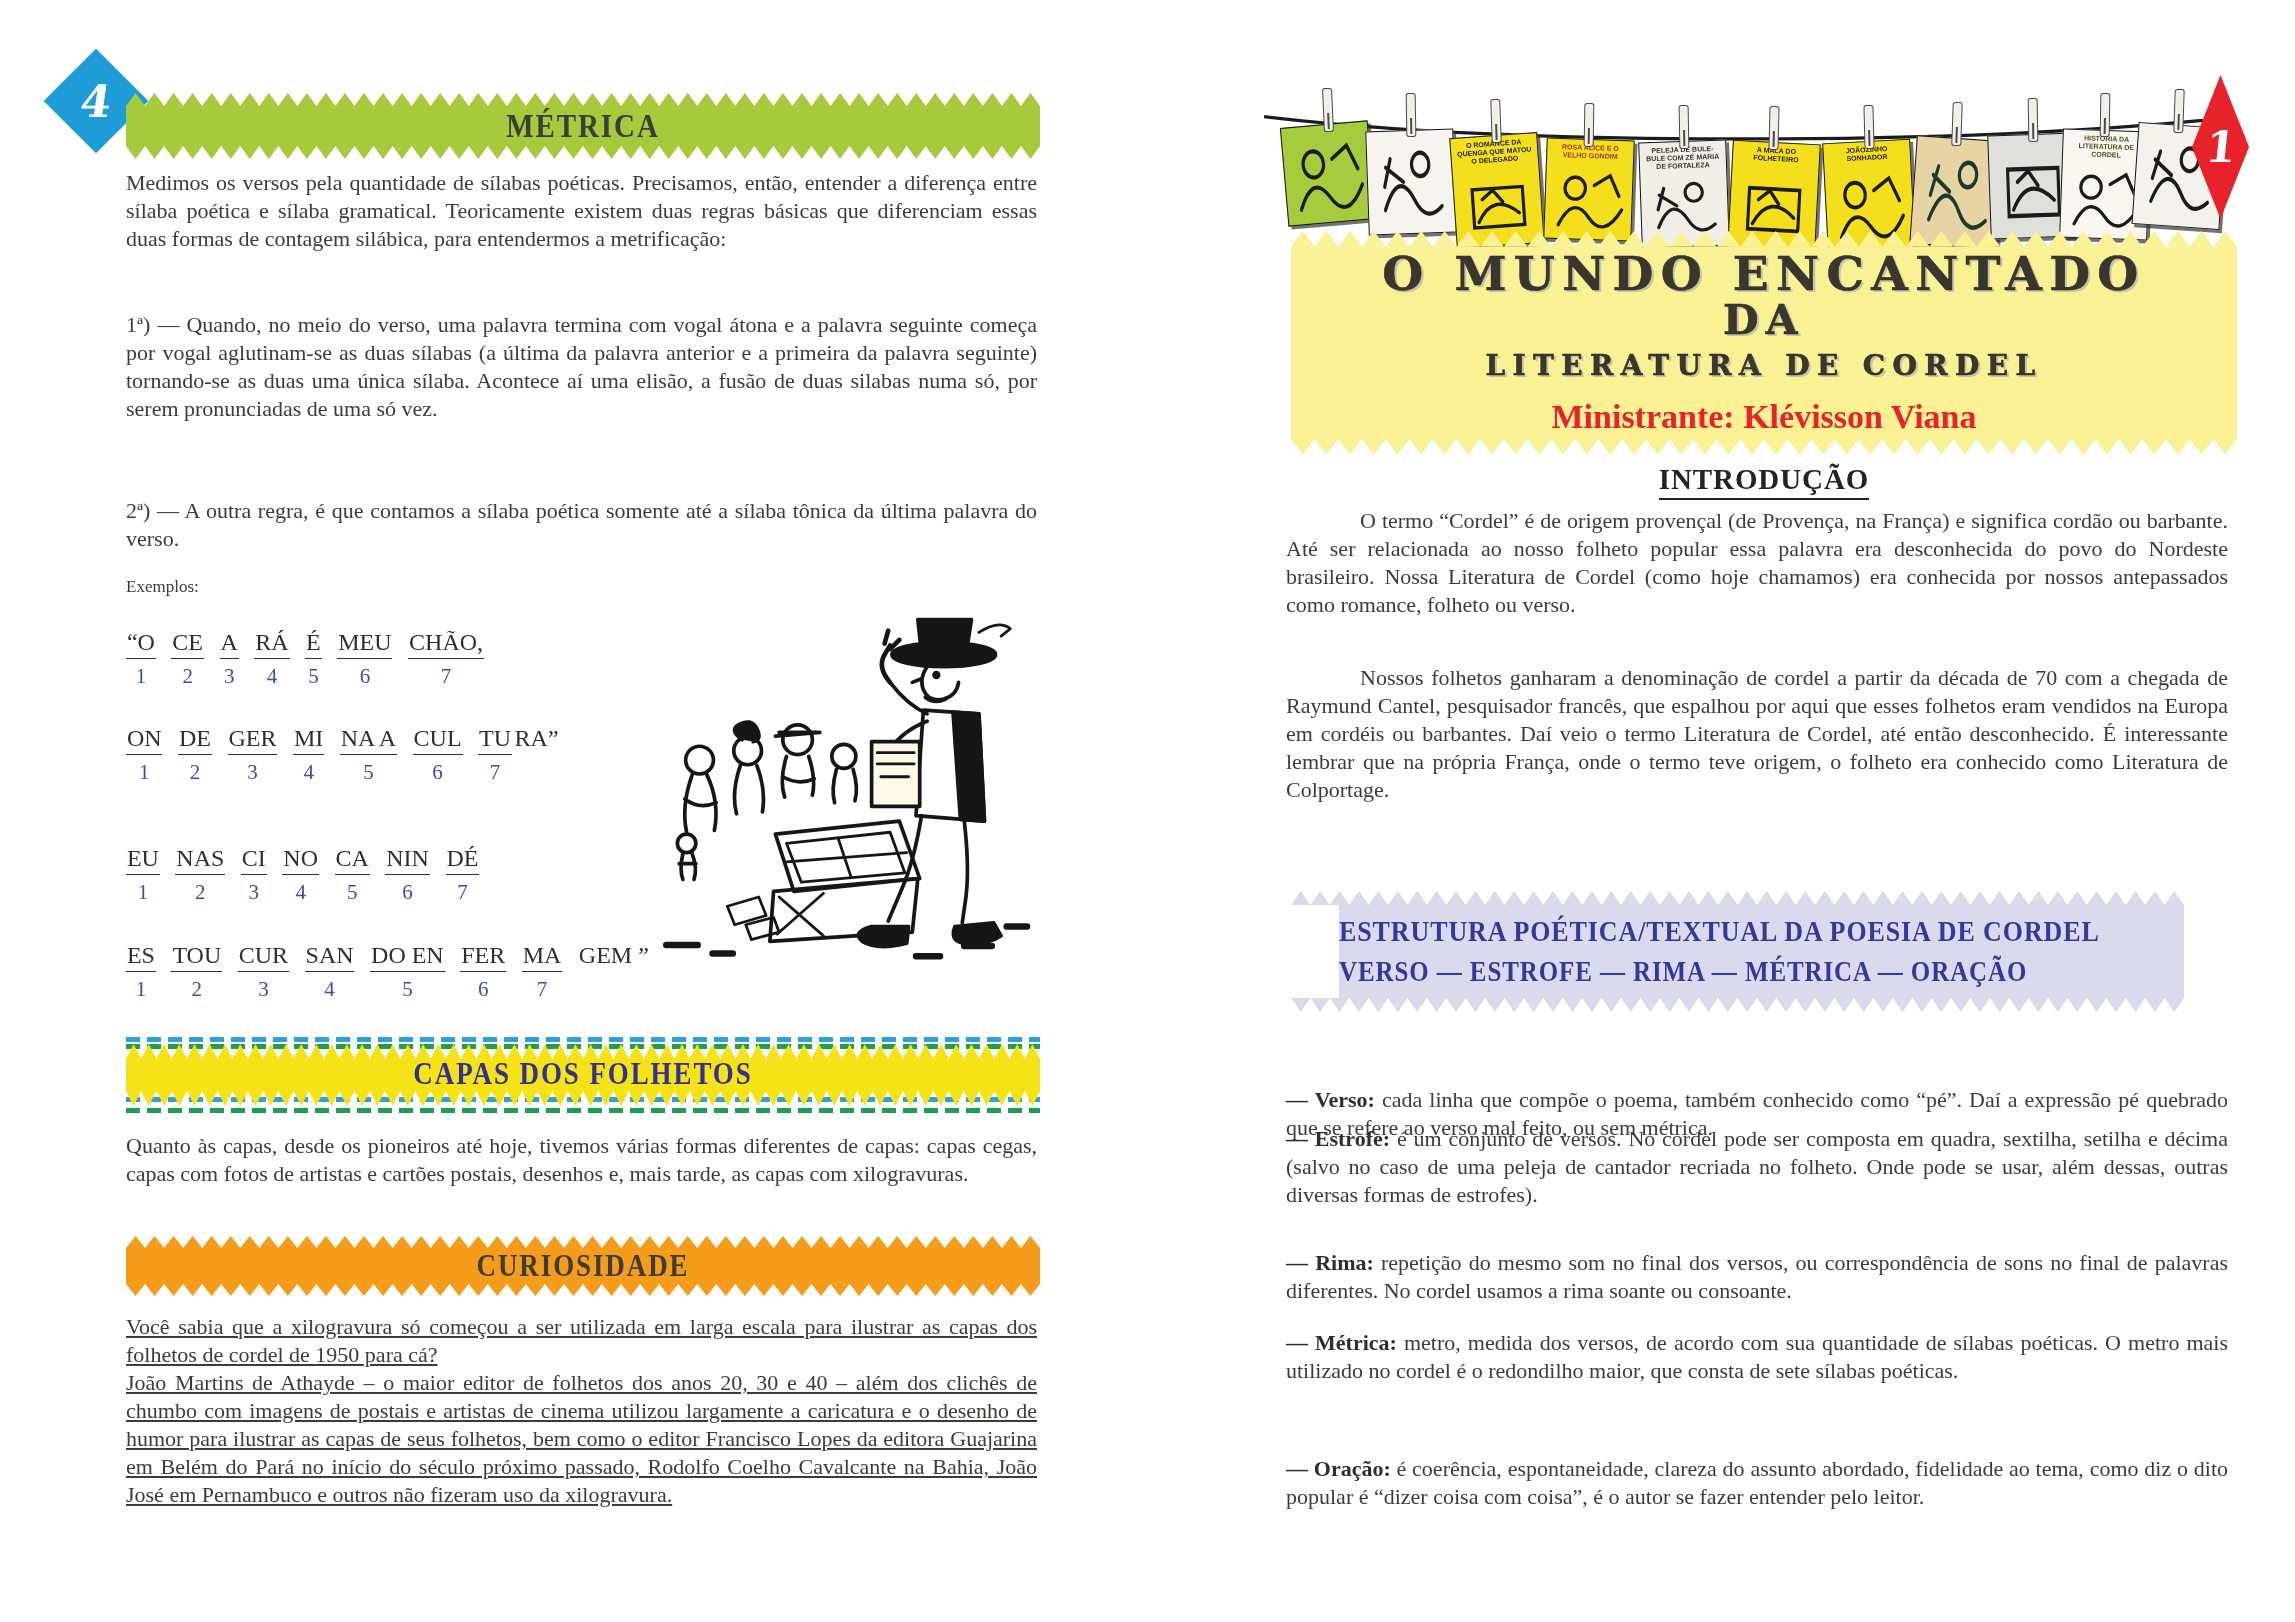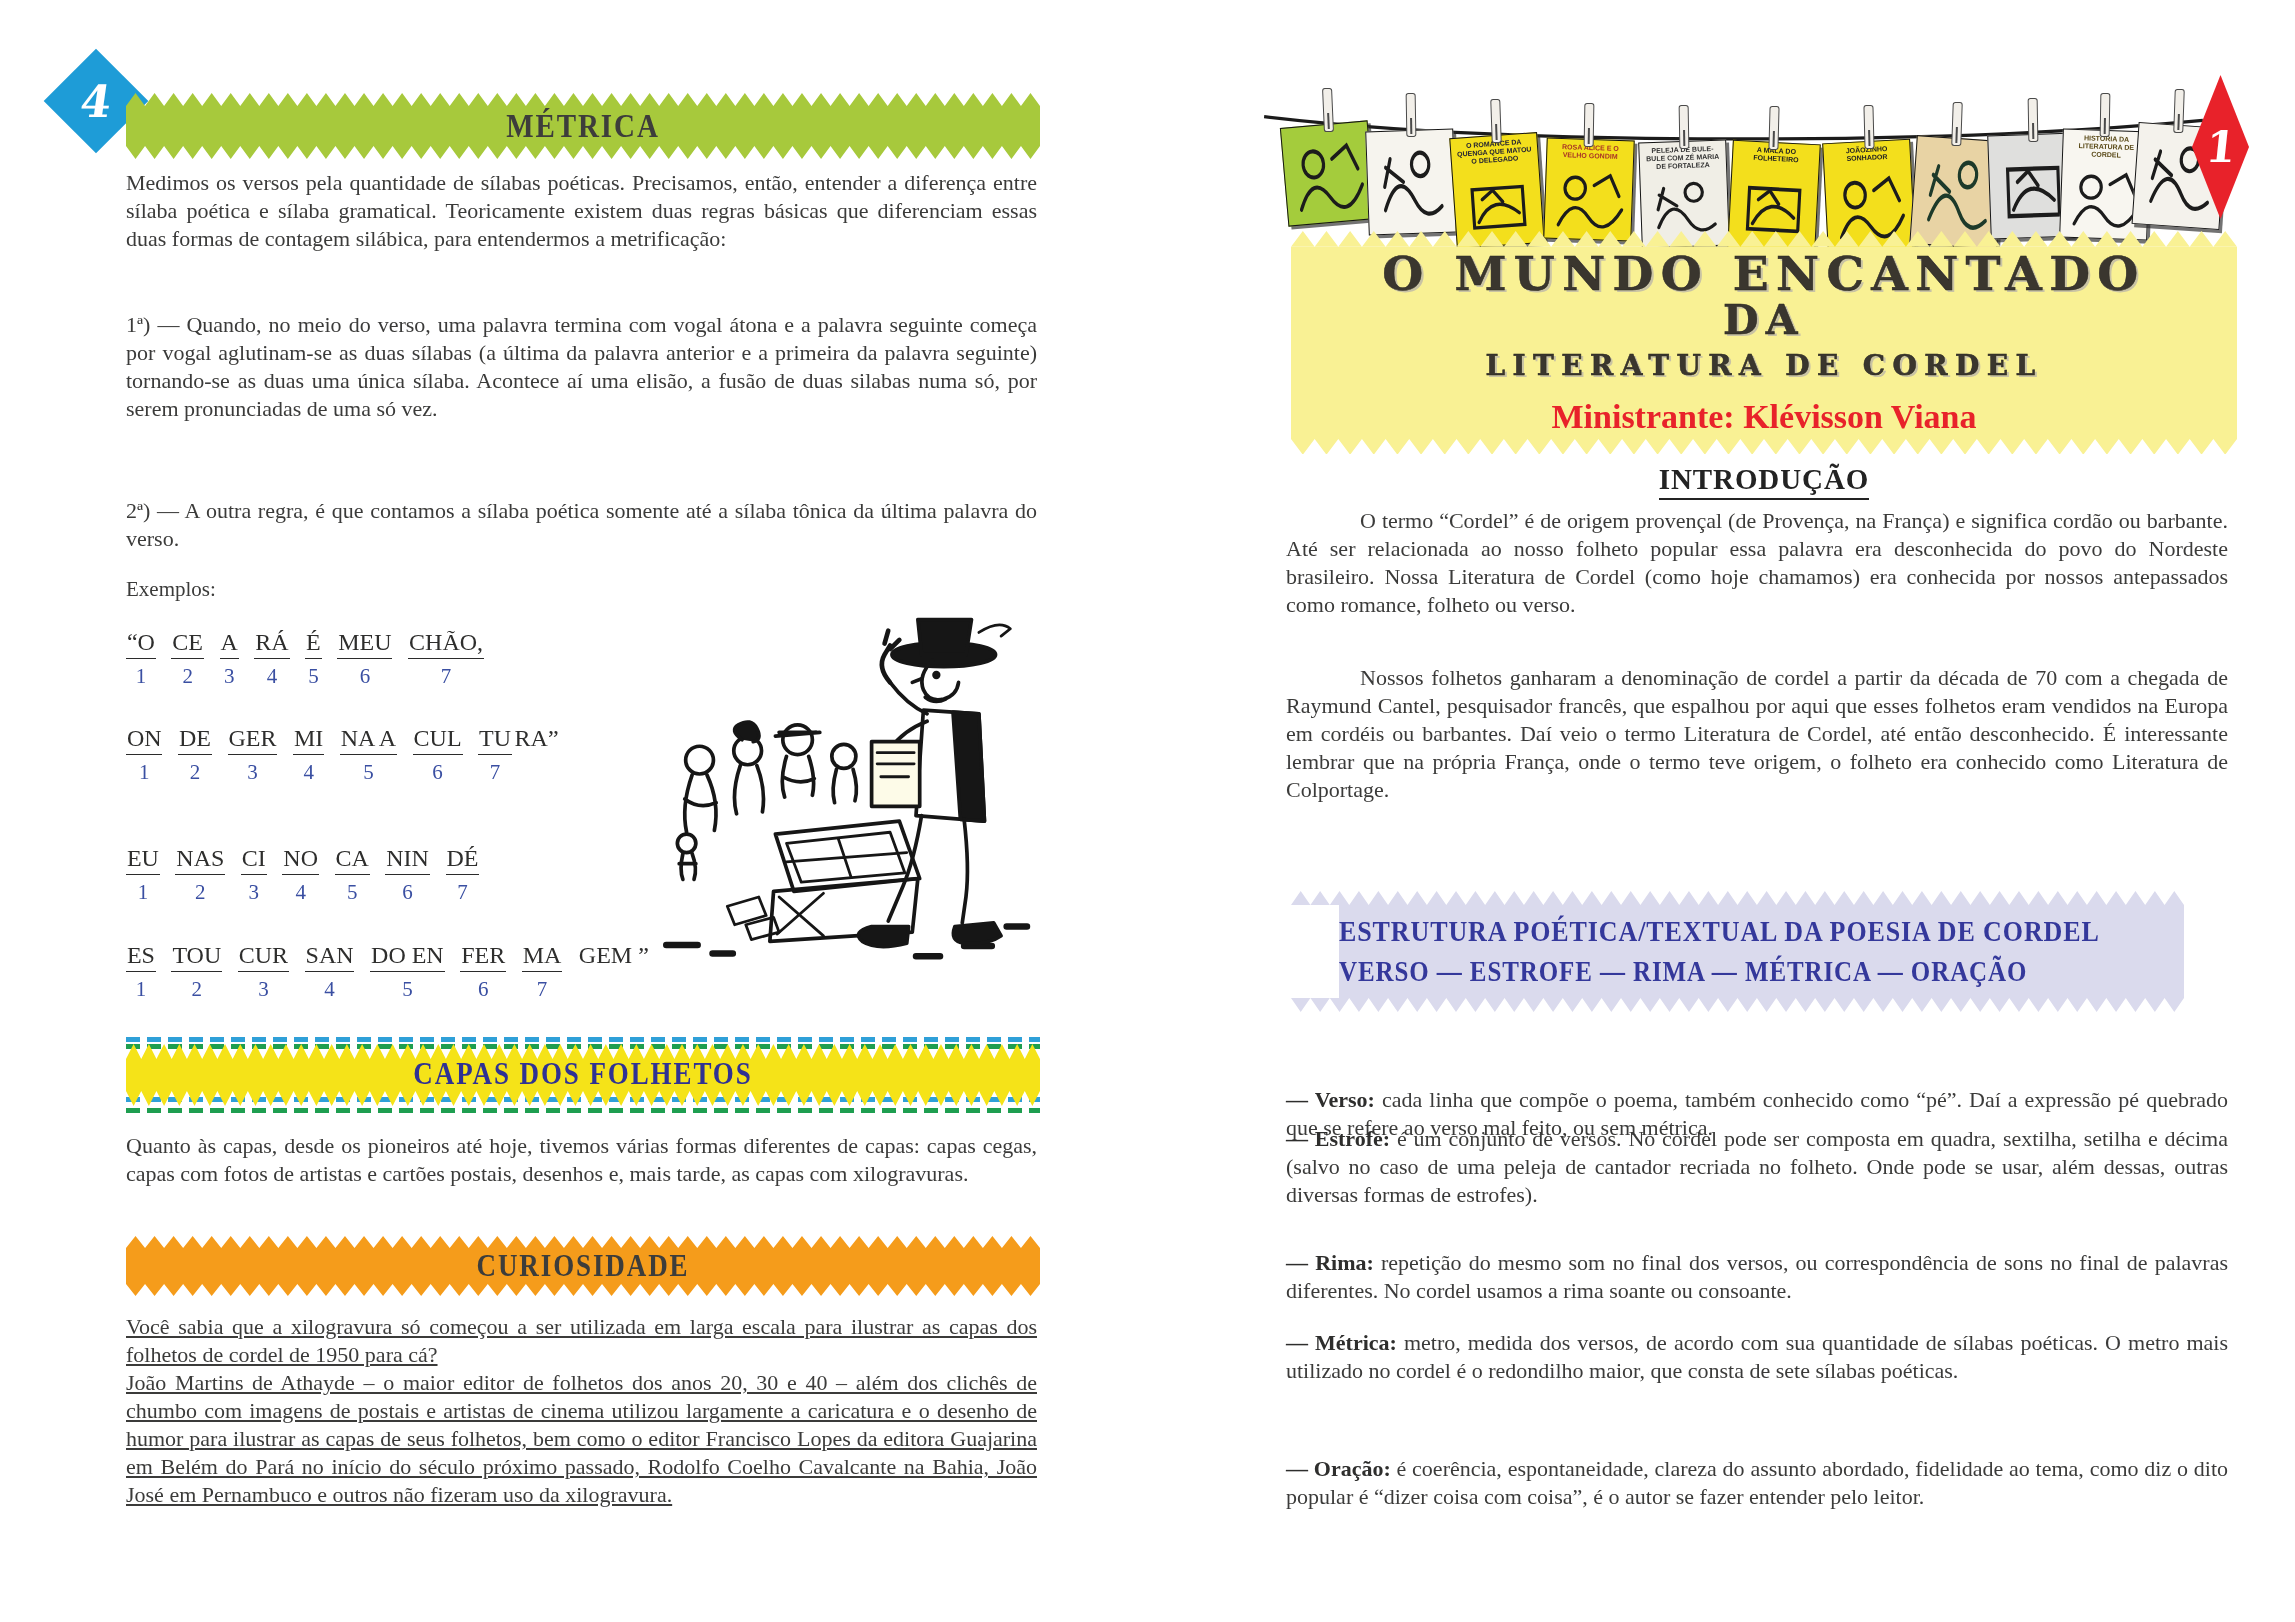--- a/index.html
+++ b/index.html
@@ -61,21 +61,21 @@
         </svg>
       </div>
   </div>
 
   <div class="abs para" style="left:126px;top:169px;width:911px;">Medimos os versos pela quantidade de sílabas poéticas. Precisamos, então, entender a diferença entre sílaba poética e sílaba gramatical. Teoricamente existem duas regras básicas que diferenciam essas duas formas de contagem silábica, para entendermos a metrificação:</div>
 
   <div class="abs para" style="left:126px;top:311px;width:911px;">1ª) — Quando, no meio do verso, uma palavra termina com vogal átona e a palavra seguinte começa por vogal aglutinam-se as duas sílabas (a última da palavra anterior e a primeira da palavra seguinte) tornando-se as duas uma única sílaba. Acontece aí uma elisão, a fusão de duas silabas numa só, por serem pronunciadas de uma só vez.</div>
 
   <div class="abs para" style="left:126px;top:497px;width:911px;">2ª) — A outra regra, é que contamos a sílaba poética somente até a sílaba tônica da última palavra do verso.</div>
 
-  <div class="abs" style="left:126px;top:577px;font-size:21px;">Exemplos:</div>
+  <div class="abs" style="left:126px;top:577px;font-size:17px;">Exemplos:</div>
 
   <div id="verses">
       <div class="abs verse" style="left: 126px; top: 629px;">
         <span class="seg">
           <span class="syl u">“O</span>
           <span class="num">1</span>
         </span>
         <span class="seg">
           <span class="syl u">CE</span>
           <span class="num">2</span>

